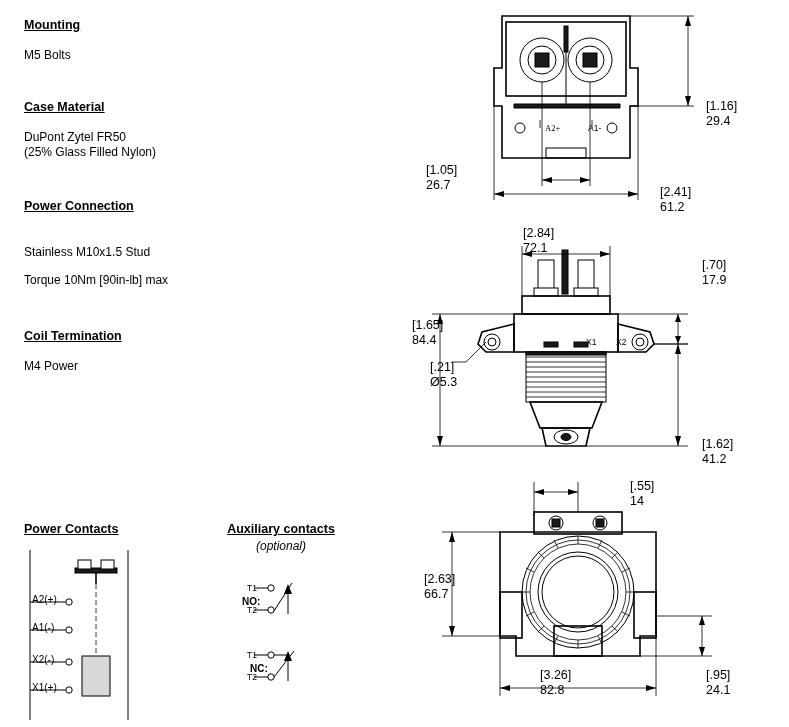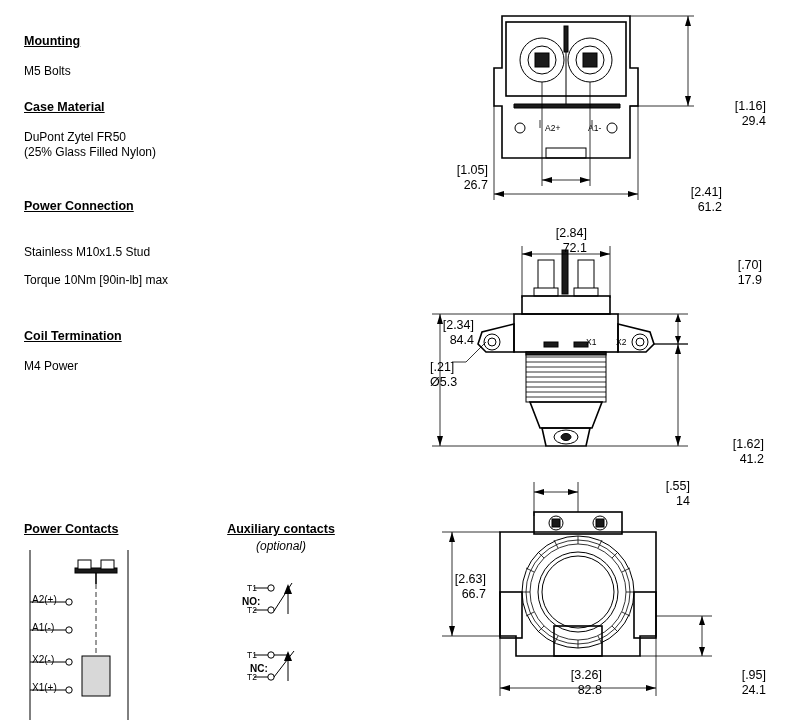--- a/index.html
+++ b/index.html
@@ -23,21 +23,21 @@
     white-space: nowrap;
   }
   .spec-line {
     font-size: 12px;
     white-space: nowrap;
     line-height: 15px;
   }
   .dim-txt {
     font-size: 12.5px;
     white-space: nowrap;
-    text-align: right;
+    text-align: left;
     line-height: 15px;
   }
   .dim-txt.left { text-align: left; }
   .small-lbl {
     font-size: 10px;
     white-space: nowrap;
   }
   .tiny-lbl {
     font-size: 8.5px;
     white-space: nowrap;
@@ -49,21 +49,21 @@
   .ln-thin { stroke: #000; stroke-width: 0.8; fill: none; }
   .dash { stroke: #000; stroke-width: 0.8; fill: none; stroke-dasharray: 5 3; }
   .fill-dk { fill: #1a1a1a; stroke: #000; stroke-width: 1; }
   .fill-lt { fill: #ffffff; stroke: #000; stroke-width: 1; }
   .fill-gray { fill: #d8d8d8; stroke: #000; stroke-width: 1; }
   .arrowh { fill: #000; }
 </style>
 </head>
 <body>
 
-<div class="abs" style="left:24px; top:34px;">
+<div class="abs" style="left:24px; top:18px;">
   <div class="spec-heading">Mounting</div>
   <div class="spec-line" style="margin-top:16px;">M5 Bolts</div>
 </div>
 
 <div class="abs" style="left:24px; top:100px;">
   <div class="spec-heading">Case Material</div>
   <div class="spec-line" style="margin-top:16px;">DuPont Zytel FR50</div>
   <div class="spec-line">(25% Glass Filled Nylon)</div>
 </div>
 
@@ -199,21 +199,21 @@
     <polygon class="arrowh" points="62,172 72,169 72,175"></polygon>
     <polygon class="arrowh" points="110,172 100,169 100,175"></polygon>
 
     <line class="ln-thin" x1="14" y1="98" x2="14" y2="192"></line>
     <line class="ln-thin" x1="158" y1="98" x2="158" y2="192"></line>
     <line class="ln-thin" x1="14" y1="186" x2="158" y2="186"></line>
     <polygon class="arrowh" points="14,186 24,183 24,189"></polygon>
     <polygon class="arrowh" points="158,186 148,183 148,189"></polygon>
   </svg>
 </div>
-<div class="abs tiny-lbl" style="left:545px; top:123px;">A2+</div>
+<div class="abs tiny-lbl" style="left:545px; top:123px;font-family:Liberation Serif, serif;">A2+</div>
 <div class="abs tiny-lbl" style="left:588px; top:123px;">A1-</div>
 
 <div class="abs dim-txt" style="left:706px; top:99px; width:60px;">
   <div>[1.16]</div>
   <div>29.4</div>
 </div>
 <div class="abs dim-txt" style="left:426px; top:163px; width:62px;">
   <div>[1.05]</div>
   <div>26.7</div>
 </div>
@@ -299,21 +299,21 @@
 
 <div class="abs dim-txt" style="left:523px; top:226px; width:64px;">
   <div>[2.84]</div>
   <div>72.1</div>
 </div>
 <div class="abs dim-txt" style="left:702px; top:258px; width:60px;">
   <div>[.70]</div>
   <div>17.9</div>
 </div>
 <div class="abs dim-txt" style="left:412px; top:318px; width:62px;">
-  <div>[2.34]</div>
+  <div>[1.65]</div>
   <div>84.4</div>
 </div>
 <div class="abs dim-txt left" style="left:430px; top:360px; width:62px;">
   <div>[.21]</div>
   <div>Ø5.3</div>
 </div>
 <div class="abs dim-txt" style="left:702px; top:437px; width:62px;">
   <div>[1.62]</div>
   <div>41.2</div>
 </div>

